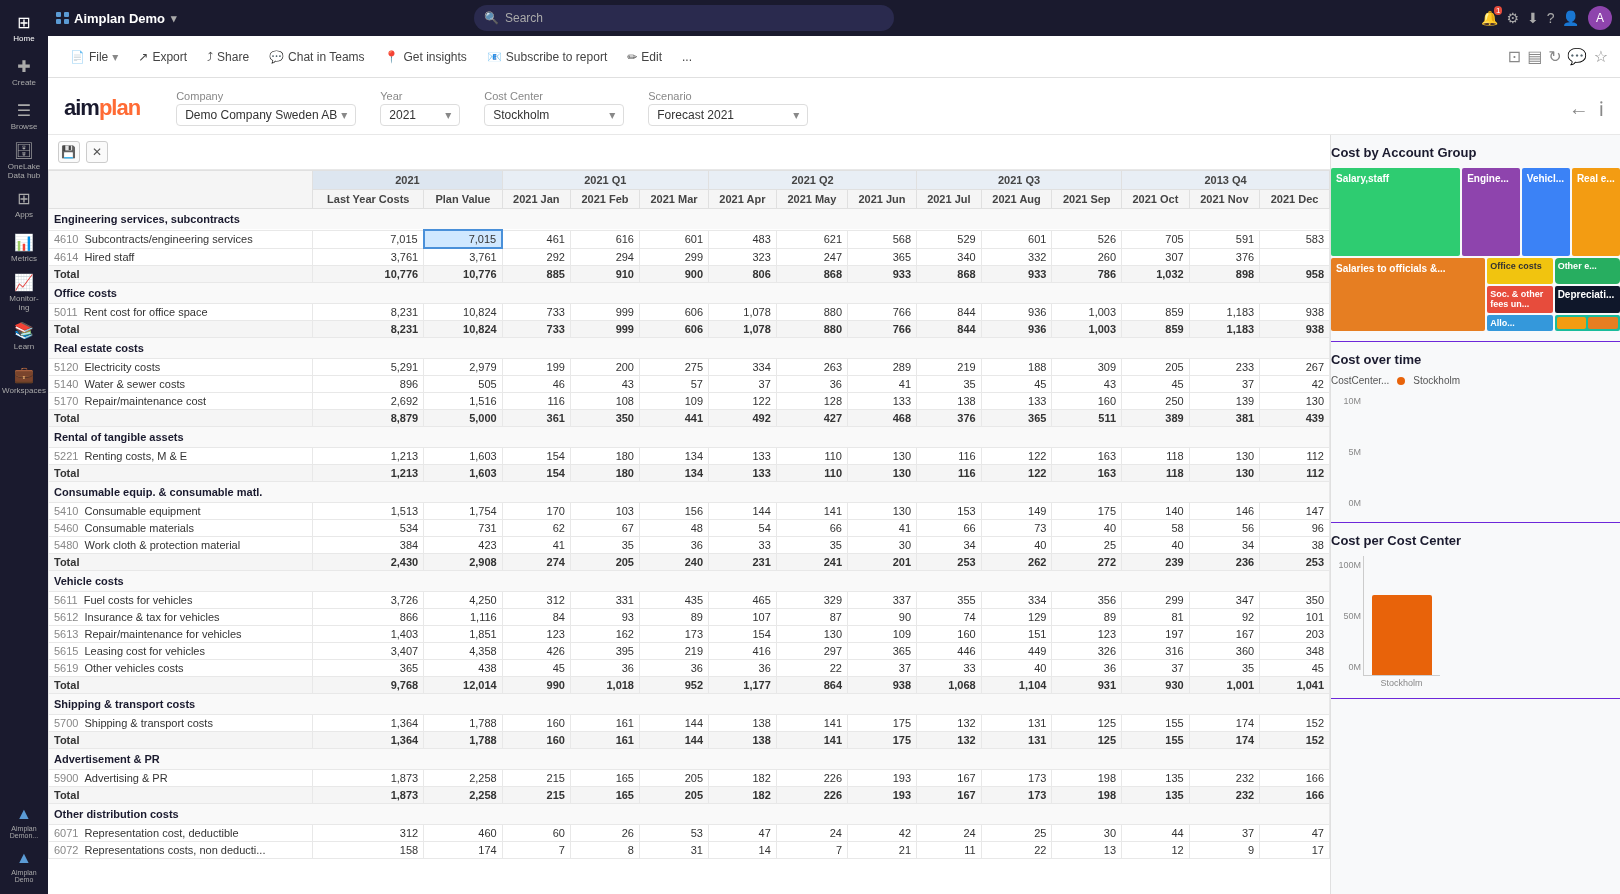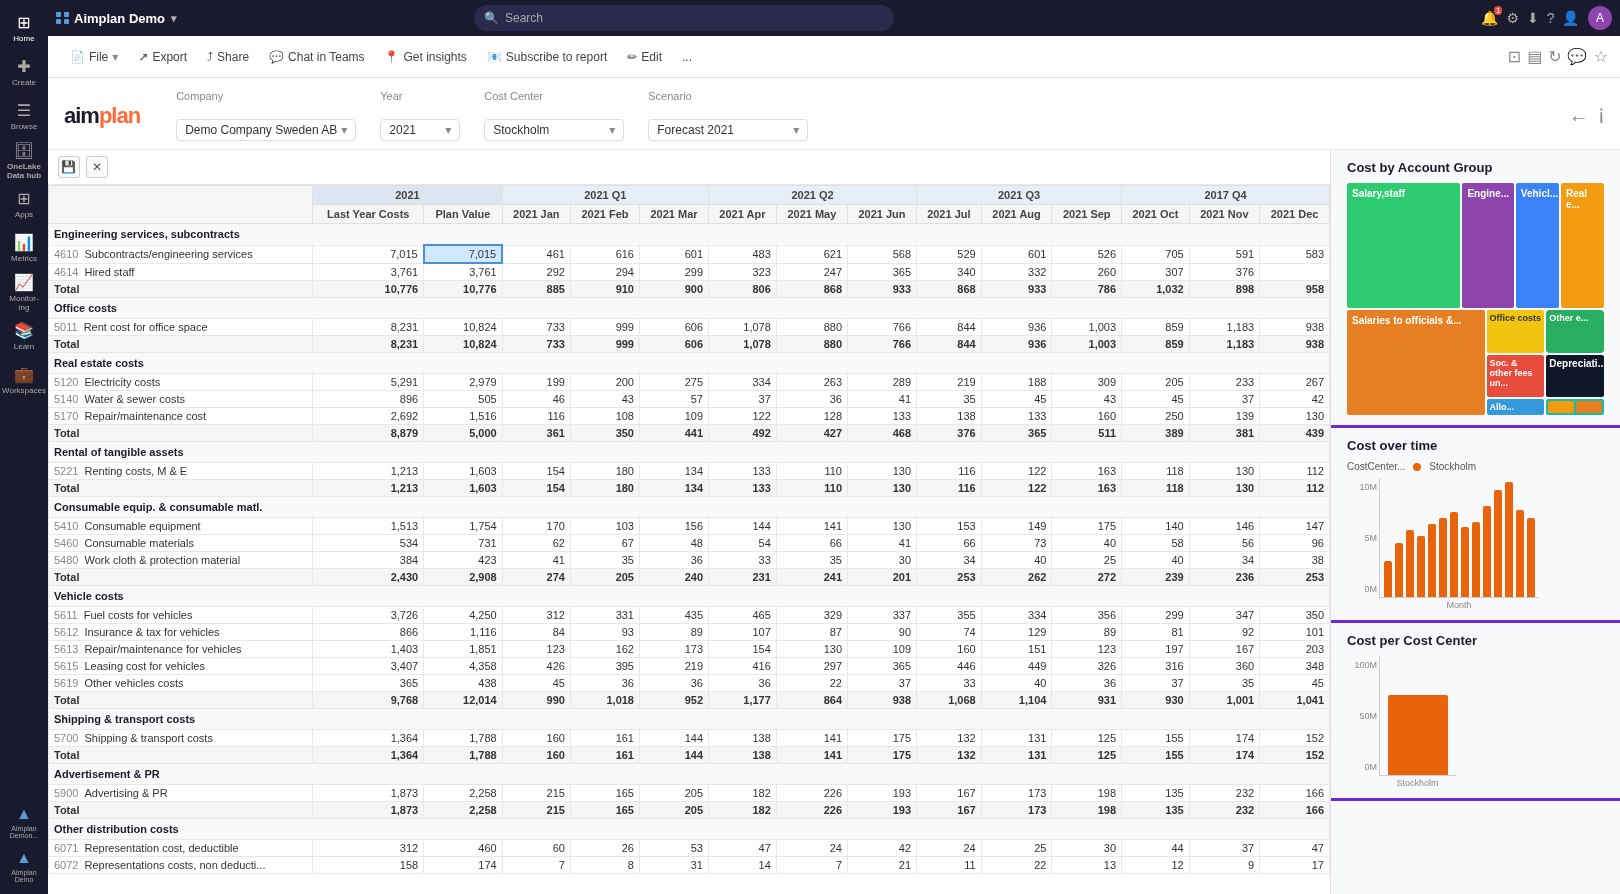--- a/index.html
+++ b/index.html
@@ -93,21 +93,21 @@
       padding: 12px 16px 8px;
       display: flex;
       align-items: center;
       gap: 24px;
       border-bottom: 1px solid #e8e8e8;
       flex-shrink: 0;
     }
     .logo-area { margin-right: 12px; }
     .aimplan-logo { font-size: 22px; font-weight: 800; color: #1a1a2e; letter-spacing: -1px; }
     .aimplan-logo span { color: #ff6b35; }
-    .filter-group { display: flex; flex-direction: column; gap: 17px; }
+    .filter-group { display: flex; flex-direction: column; gap: 2px; }
     .filter-label { font-size: 11px; color: #888; font-weight: 500; }
     .filter-select {
       display: flex;
       align-items: center;
       gap: 4px;
       border: 1px solid #ddd;
       border-radius: 4px;
       padding: 3px 8px;
       font-size: 12px;
       color: #333;
@@ -207,21 +207,21 @@
     
     .charts-panel {
       width: 290px;
       background: #f8f9fa;
       border-left: 1px solid #e0e0e0;
       display: flex;
       flex-direction: column;
       overflow-y: auto;
       flex-shrink: 0;
     }
-    .chart-section { padding: 10px 16px; border-bottom: 3px solid #6d28d9; }
+    .chart-section { padding: 10px 0; border-bottom: 1px solid #6d28d9; }
     .chart-title { font-size: 13px; font-weight: 700; color: #1a1a2e; margin-bottom: 8px; }
     .chart-legend { display: flex; align-items: center; gap: 8px; font-size: 10px; color: #555; margin-bottom: 6px; }
     .legend-dot { width: 8px; height: 8px; border-radius: 50%; }
     .bar-chart {
       display: flex;
       align-items: flex-end;
       gap: 3px;
       height: 120px;
       border-bottom: 1px solid #ccc;
       border-left: 1px solid #ccc;
@@ -243,21 +243,21 @@
   <div class="sidebar-item">
     <span class="icon">✚</span>
     <span style="font-size:8px;">Create</span>
   </div>
   <div class="sidebar-item">
     <span class="icon">☰</span>
     <span style="font-size:8px;">Browse</span>
   </div>
   <div class="sidebar-item">
     <span class="icon">🗄</span>
-    <span style="font-size:8px;text-align:center;font-weight:bold;">OneLake<br>Data hub</span>
+    <span style="font-size:8px;text-align:center;">OneLake<br>Data hub</span>
   </div>
   <div class="sidebar-item">
     <span class="icon">⊞</span>
     <span style="font-size:8px;">Apps</span>
   </div>
   <div class="sidebar-item">
     <span class="icon">📊</span>
     <span style="font-size:8px;">Metrics</span>
   </div>
   <div class="sidebar-item">
@@ -401,21 +401,21 @@
       </div>
 
       <table class="budget-table">
         <thead>
           <tr>
             <th class="desc-col" rowspan="2" style="min-width:190px;"></th>
             <th colspan="2" class="year-header">2021</th>
             <th colspan="3" class="quarter-header">2021 Q1</th>
             <th colspan="3" class="quarter-header">2021 Q2</th>
             <th colspan="3" class="quarter-header">2021 Q3</th>
-            <th colspan="3" class="quarter-header">2017 Q4</th>
+            <th colspan="3" class="quarter-header">2013 Q4</th>
           </tr>
           <tr>
             <th>Last Year Costs</th>
             <th>Plan Value</th>
             <th>2021 Jan</th>
             <th>2021 Feb</th>
             <th>2021 Mar</th>
             <th>2021 Apr</th>
             <th>2021 May</th>
             <th>2021 Jun</th>
@@ -915,21 +915,21 @@
               <td class="num">17</td>
             </tr>
           </tbody>
       </table>
     </div>
 
     <div class="charts-panel">
 
       <div class="chart-section">
         <div class="chart-title">Cost by Account Group</div>
-        <div id="treemap-container" style="width: 100%; height: 232px; display: flex; flex-direction: column; gap: 2px;">
+        <div id="treemap-container" style="width: 100%; height: 163px; display: flex; flex-direction: column; gap: 2px;">
             <div style="display: flex; gap: 2px; flex: 1.2 1 0%;">
               <div style="flex: 2.5 1 0%; background: rgb(46, 204, 113); border-radius: 2px; padding: 5px; font-size: 10px; font-weight: 700; color: rgb(255, 255, 255); overflow: hidden; display: flex; align-items: flex-start;">Salary,staff</div>
               <div style="flex: 1 1 0%; background: rgb(142, 68, 173); border-radius: 2px; padding: 5px; font-size: 10px; font-weight: 700; color: rgb(255, 255, 255); overflow: hidden; display: flex; align-items: flex-start;">Engine...</div>
               <div style="flex: 0.8 1 0%; background: #3b82f6; border-radius: 2px; padding: 5px; font-size: 10px; font-weight: 700; color: rgb(255, 255, 255); overflow: hidden; display: flex; align-items: flex-start;">Vehicl...</div>
               <div style="flex: 0.8 1 0%; background: rgb(243, 156, 18); border-radius: 2px; padding: 5px; font-size: 10px; font-weight: 700; color: rgb(255, 255, 255); overflow: hidden; display: flex; align-items: flex-start;">Real e...</div>
             </div>
             <div style="display: flex; gap: 2px; flex: 1 1 0%;">
               <div style="flex: 2.5 1 0%; background: rgb(230, 126, 34); border-radius: 2px; padding: 5px; font-size: 10px; font-weight: 700; color: rgb(255, 255, 255); overflow: hidden;">Salaries to officials &amp;...</div>
               <div style="flex: 2.3 1 0%; display: grid; grid-template-columns: 1fr 1fr; grid-template-rows: 1fr 1fr; gap: 2px;">
                 <div style="background: rgb(241, 196, 15); border-radius: 2px; padding: 3px; font-size: 9px; font-weight: 700; color: rgb(51, 51, 51); overflow: hidden; display: flex; align-items: flex-start;">Office costs</div>
@@ -952,39 +952,20 @@
           <span>CostCenter...</span>
           <div class="legend-dot" style="background:#e8630a;"></div>
           <span>Stockholm</span>
         </div>
         <div class="chart-axes">
           <div class="y-axis-labels">
             <span>10M</span>
             <span>5M</span>
             <span>0M</span>
           </div>
-          <div>
-            <div class="bar-chart" id="bar-chart-container">
-            <div style="background: rgb(232, 99, 10); border-radius: 2px 2px 0px 0px; flex: 1 1 0%; min-width: 8px; height: 31.5789%;"></div>
-                <div style="background: rgb(232, 99, 10); border-radius: 2px 2px 0px 0px; flex: 1 1 0%; min-width: 8px; height: 47.3684%;"></div>
-                <div style="background: rgb(232, 99, 10); border-radius: 2px 2px 0px 0px; flex: 1 1 0%; min-width: 8px; height: 57.8947%;"></div>
-                <div style="background: rgb(232, 99, 10); border-radius: 2px 2px 0px 0px; flex: 1 1 0%; min-width: 8px; height: 52.6316%;"></div>
-                <div style="background: rgb(232, 99, 10); border-radius: 2px 2px 0px 0px; flex: 1 1 0%; min-width: 8px; height: 63.1579%;"></div>
-                <div style="background: rgb(232, 99, 10); border-radius: 2px 2px 0px 0px; flex: 1 1 0%; min-width: 8px; height: 68.4211%;"></div>
-                <div style="background: rgb(232, 99, 10); border-radius: 2px 2px 0px 0px; flex: 1 1 0%; min-width: 8px; height: 73.6842%;"></div>
-                <div style="background: rgb(232, 99, 10); border-radius: 2px 2px 0px 0px; flex: 1 1 0%; min-width: 8px; height: 61.0526%;"></div>
-                <div style="background: rgb(232, 99, 10); border-radius: 2px 2px 0px 0px; flex: 1 1 0%; min-width: 8px; height: 65.2632%;"></div>
-                <div style="background: rgb(232, 99, 10); border-radius: 2px 2px 0px 0px; flex: 1 1 0%; min-width: 8px; height: 78.9474%;"></div>
-                <div style="background: rgb(232, 99, 10); border-radius: 2px 2px 0px 0px; flex: 1 1 0%; min-width: 8px; height: 92.6316%;"></div>
-                <div style="background: rgb(232, 99, 10); border-radius: 2px 2px 0px 0px; flex: 1 1 0%; min-width: 8px; height: 100%;"></div>
-                <div style="background: rgb(232, 99, 10); border-radius: 2px 2px 0px 0px; flex: 1 1 0%; min-width: 8px; height: 75.7895%;"></div>
-                <div style="background: rgb(232, 99, 10); border-radius: 2px 2px 0px 0px; flex: 1 1 0%; min-width: 8px; height: 68.4211%;"></div>
-              </div>
-            <div class="x-axis-label">Month</div>
-          </div>
         </div>
       </div>
 
       <div class="chart-section">
         <div class="chart-title">Cost per Cost Center</div>
         <div class="chart-axes">
           <div class="y-axis-labels">
             <span>100M</span>
             <span>50M</span>
             <span>0M</span>

